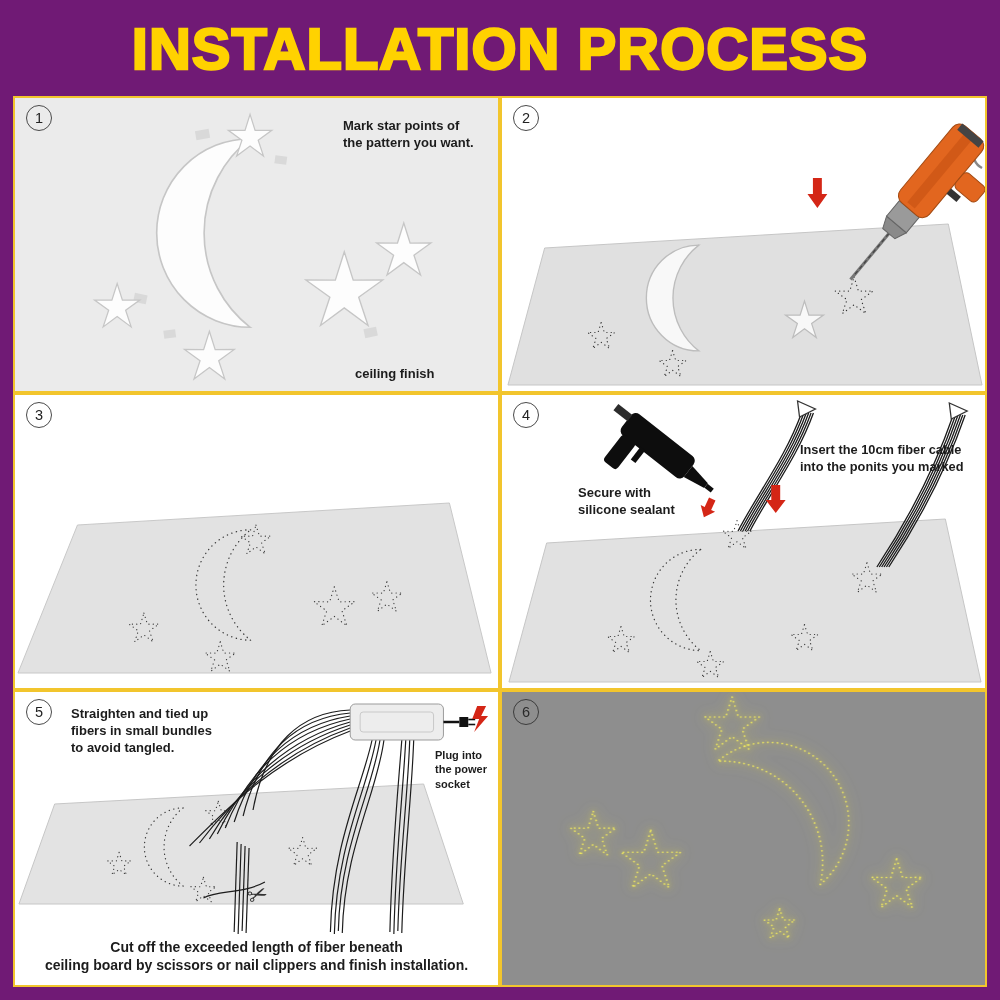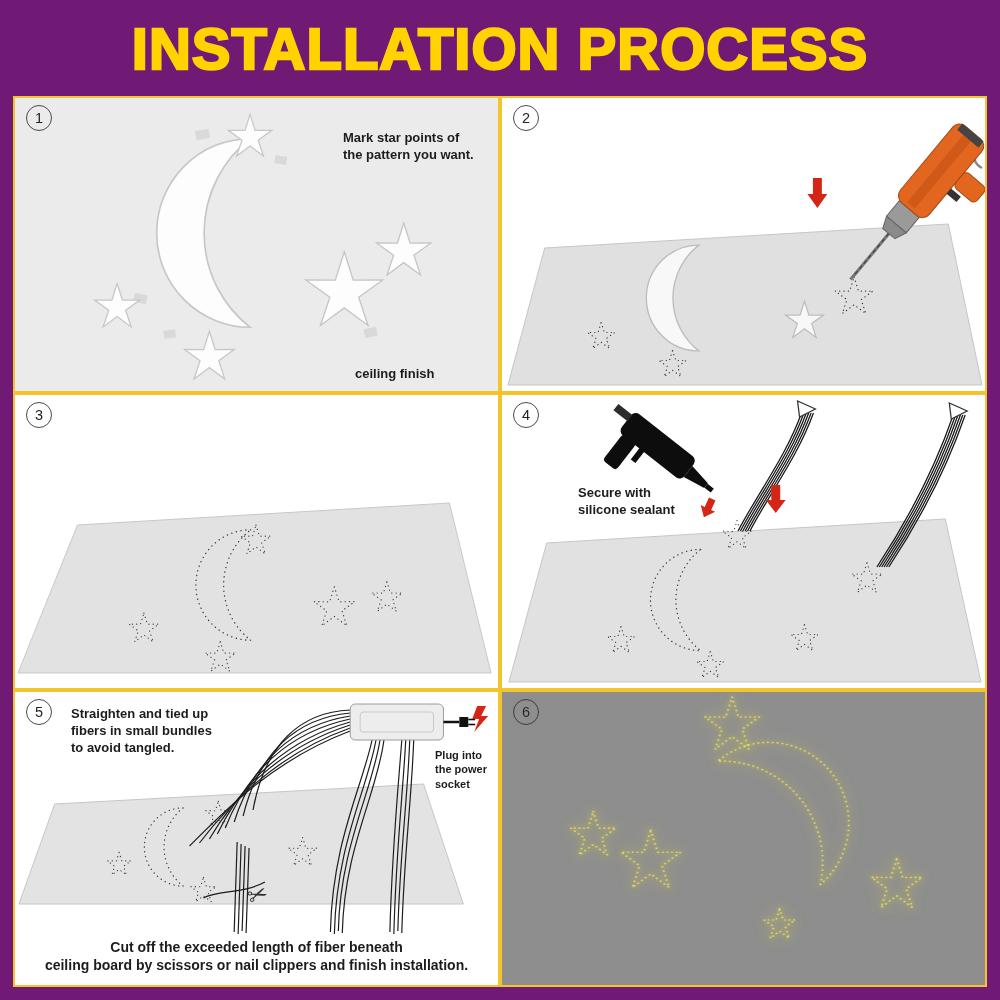--- a/index.html
+++ b/index.html
@@ -27,21 +27,21 @@
 <body>
 
 <div class="page">
 
   <div class="title">INSTALLATION PROCESS</div>
 
   <div class="grid">
 
     <div class="panel">
       <div class="badge">1</div>
-      <div class="note" style="left:328px; top:20px; width:150px;margin-top:12px;">Mark star points of
+      <div class="note" style="left:328px; top:20px; width:150px;">Mark star points of
 the pattern you want.</div>
       <div class="note" style="left:340px; top:268px;">ceiling finish</div>
       <svg class="art" viewBox="0 0 487 293" preserveAspectRatio="none">
         <defs>
           <path id="star1" d="M50,2 L60.6,35.4 L95.6,35.2 L67.1,55.6 L78.2,88.8 L50,68 L21.8,88.8 L32.9,55.6 L4.4,35.2 L39.4,35.4 Z"></path>
           <path id="moon1" d="M55,4 A46,46 0 1 0 55,96 A58,58 0 0 1 55,4 Z"></path>
         </defs>
         <rect x="0" y="0" width="487" height="293" fill="#ebebeb"></rect>
         <g fill="#d9d9d9">
           <rect x="182" y="32" width="14" height="9" transform="rotate(-10 189 36)"></rect>
@@ -110,20 +110,22 @@
           <use href="#star3" transform="translate(130,233) scale(0.33) translate(-50,-47)" stroke-width="3.6" stroke-dasharray="0.5 12.7"></use>
           <use href="#star3" transform="translate(207,262) scale(0.34) translate(-50,-47)" stroke-width="3.5" stroke-dasharray="0.5 12.4"></use>
         </g>
       </svg>
     </div>
 
     <div class="panel">
       <div class="badge">4</div>
       <div class="note" style="left:76px; top:90px; width:120px;">Secure with
 silicone sealant</div>
+      <div class="note" style="left:298px; top:47px; width:180px; font-size:12.8px;">Insert the 10cm fiber cable
+into  the ponits you marked</div>
       <svg class="art" viewBox="0 0 487 293" preserveAspectRatio="none">
         <defs>
           <path id="star4" d="M50,2 L60.6,35.4 L95.6,35.2 L67.1,55.6 L78.2,88.8 L50,68 L21.8,88.8 L32.9,55.6 L4.4,35.2 L39.4,35.4 Z"></path>
           <path id="moon4" d="M55,4 A46,46 0 1 0 55,96 A58,58 0 0 1 55,4 Z"></path>
           <path id="fb4a" d="M302,18 C 286,62 258,98 238,136" fill="none"></path>
           <path id="fb4b" d="M455,20 C 434,80 406,130 378,172" fill="none"></path>
         </defs>
         <polygon points="45,148 447,124 483,287 7,287" fill="#e1e1e1" stroke="#c6c6c6"></polygon>
         <g fill="none" stroke="#3a3a3a" stroke-linecap="round">
           <use href="#moon4" transform="translate(175,205) scale(1.1) translate(-32,-50)" stroke-width="1.2" stroke-dasharray="0.2 4.1"></use>

